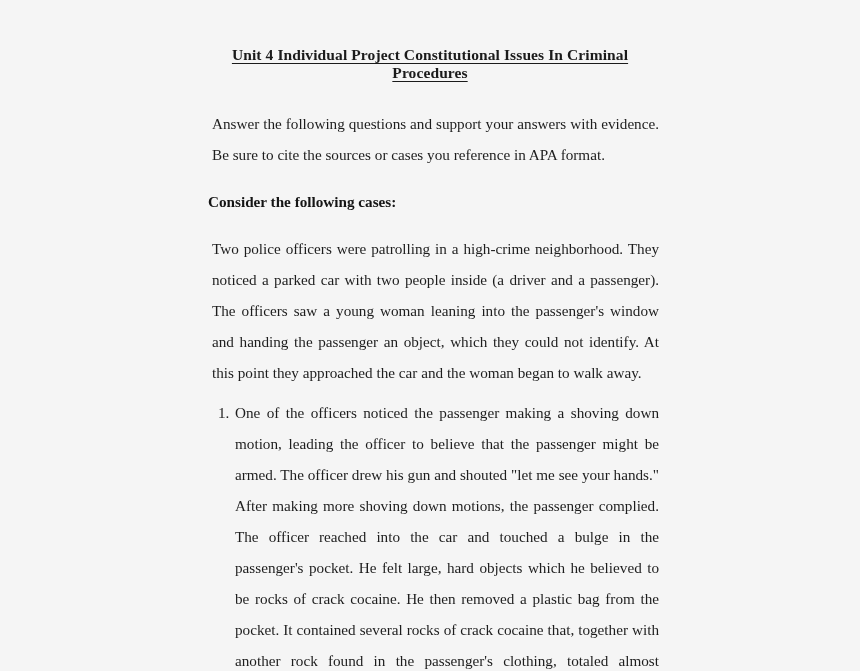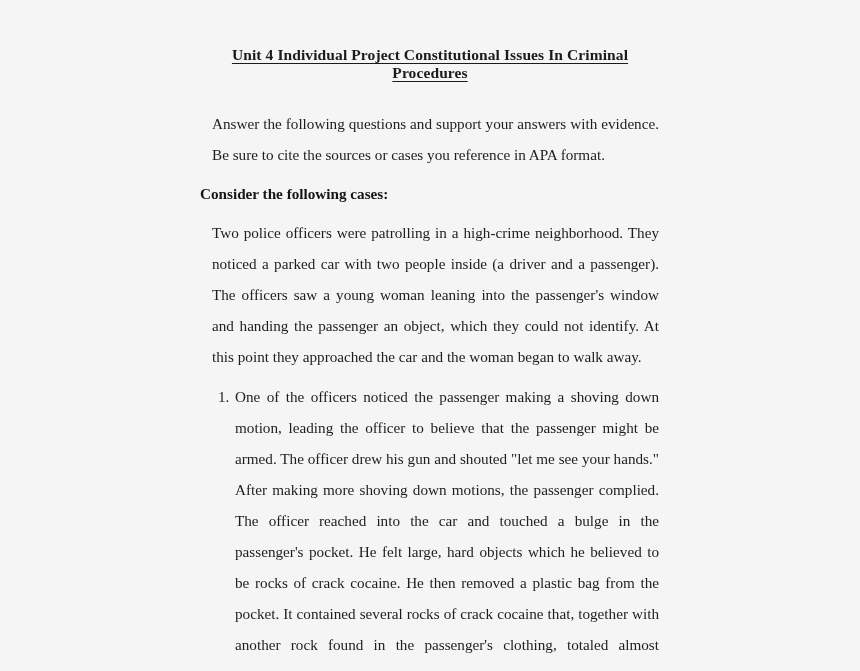--- a/index.html
+++ b/index.html
@@ -56,21 +56,21 @@
     text-align: justify;
     text-justify: inter-word;
     -webkit-hyphens: none;
     hyphens: none;
   }
 
   .gap-sm { height: 8px; }
   .gap-md { height: 9px; }
 
   p.subhead {
-    margin: 0;
+    margin: 8px;
     font-size: 15.2px;
     line-height: 31px;
     font-weight: bold;
     color: #151515;
     text-align: left;
   }
 
   ol.q-list {
     margin: 0;
     padding: 0;

